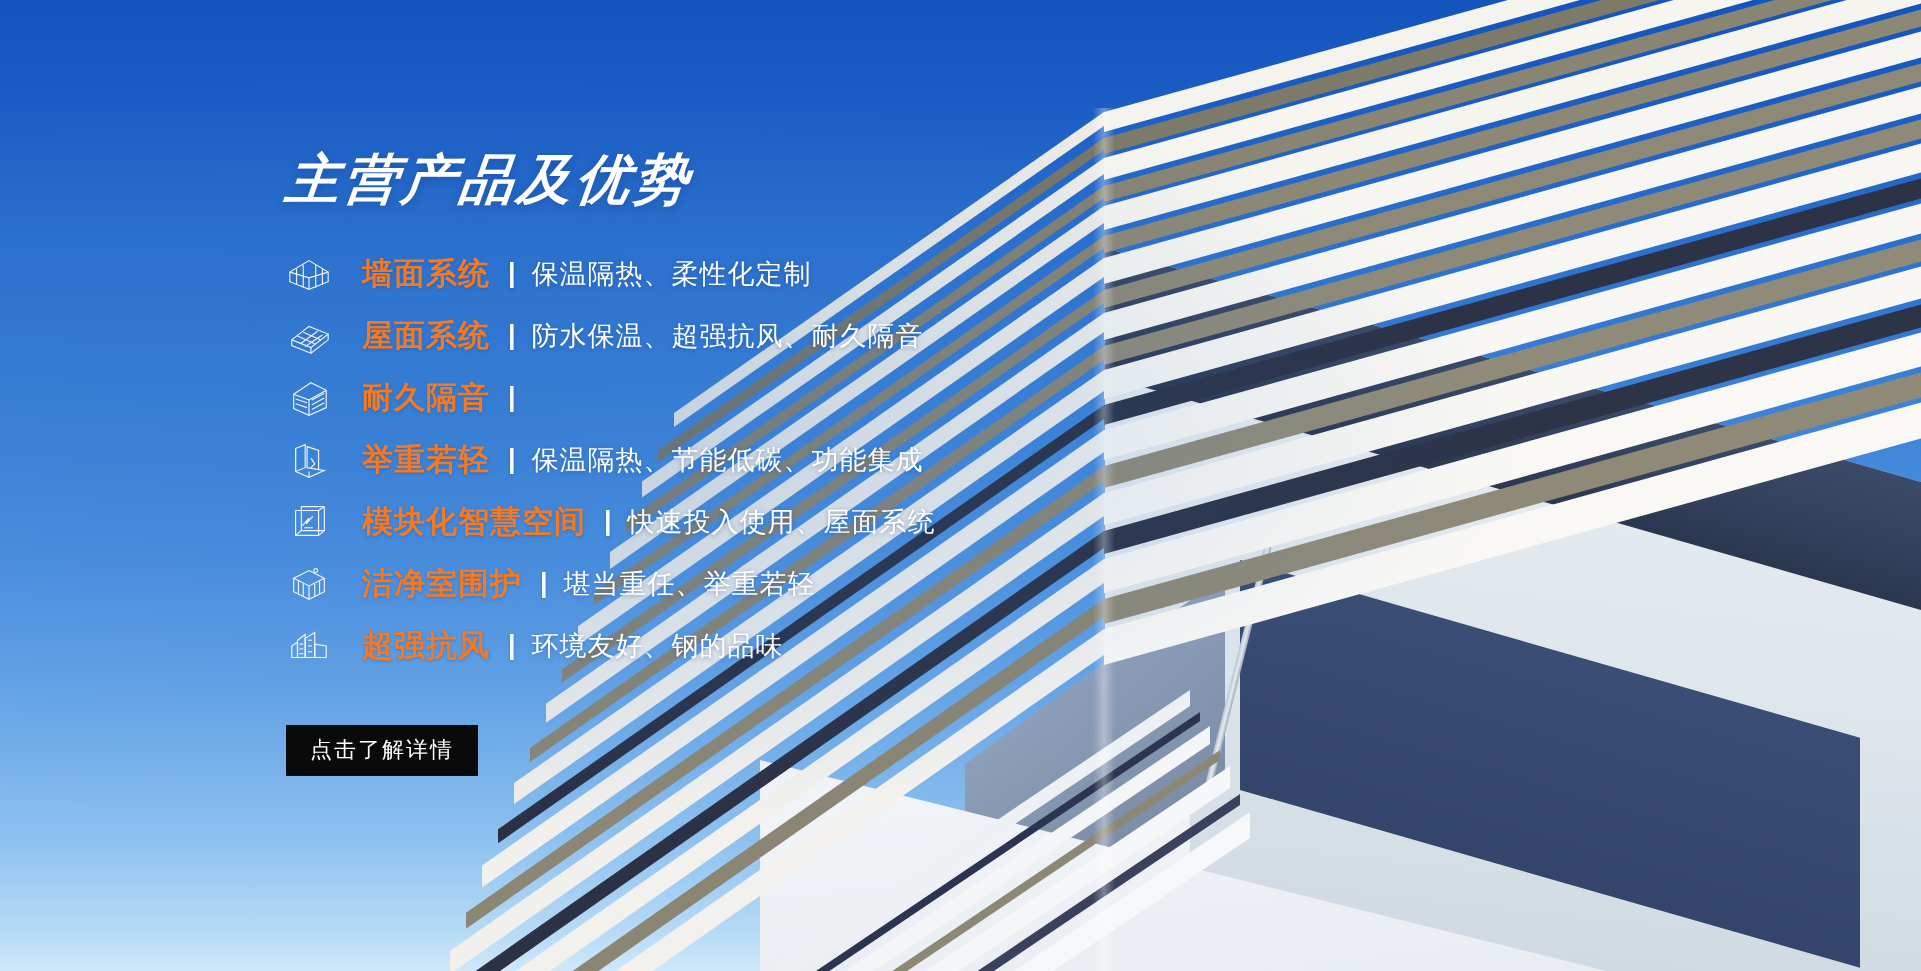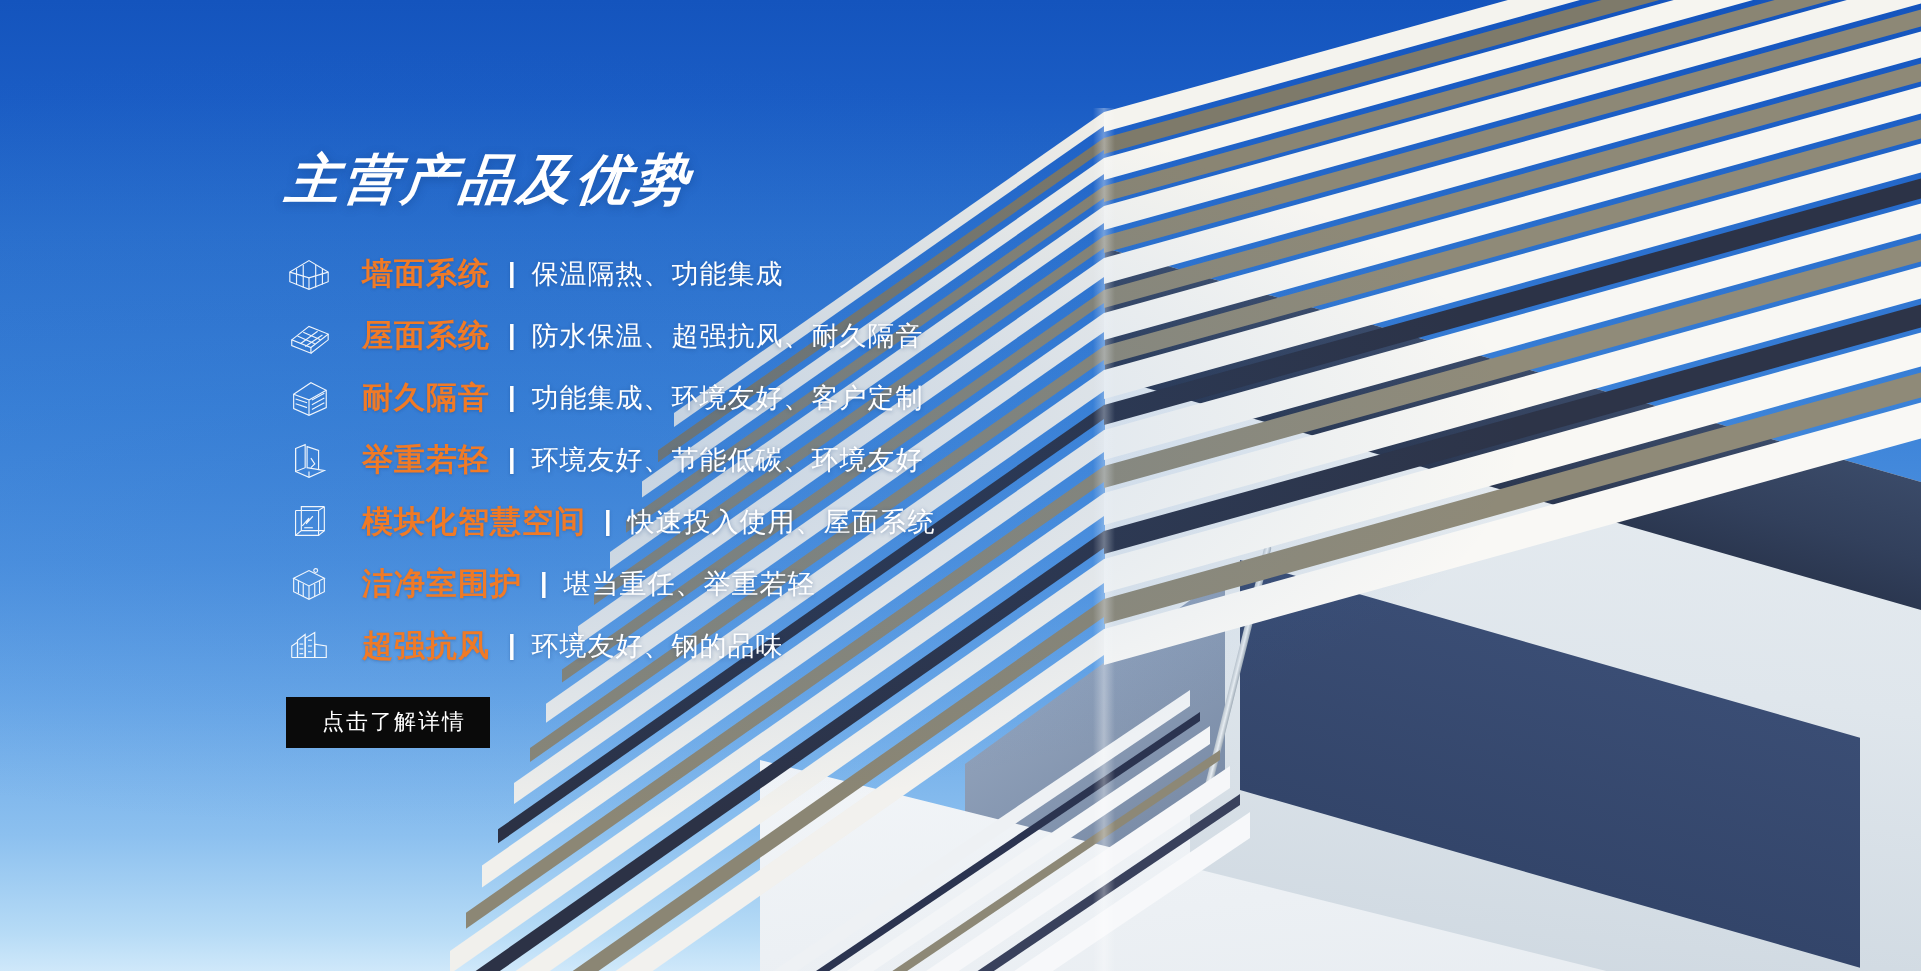--- a/index.html
+++ b/index.html
@@ -186,27 +186,27 @@
   .feat-desc{
     color:#ffffff;
     font-size:27px;
     letter-spacing:1px;
     white-space:nowrap;
     text-shadow:0 1px 4px rgba(20,60,120,.42);
   }
 
   #cta-button{
     display:inline-block;
-    margin-top:20px;
+    margin-top:48px;
     margin-left:0;
     background:#0a0a0a;
     color:#ffffff;
     font-size:22px;
     letter-spacing:2px;
-    padding:14px 24px 15px 36px;
+    padding:14px 24px 15px 24px;
     border:none;
     cursor:pointer;
     font-family:inherit;
     line-height:1;
   }
 </style>
 </head>
 <body>
 
 <div id="banner">
@@ -282,21 +282,21 @@
               <path d="M4 20 L24 26 L44 20"></path>
               <path d="M24 26 L24 38"></path>
               <path d="M11 16.5 L11 33"></path>
               <path d="M18 12.5 L18 36"></path>
               <path d="M31 12.5 L31 36"></path>
               <path d="M38 16.5 L38 33"></path>
             </svg>
           </span>
           <span class="feat-name">墙面系统</span>
           <span class="feat-sep">|</span>
-          <span class="feat-desc">保温隔热、功能集成</span>
+          <span class="feat-desc">保温隔热、柔性化定制</span>
         </li>
         <li class="feature-row">
           <span class="feat-icon">
             <svg viewBox="0 0 48 44" fill="none" stroke="#ffffff" stroke-width="1.2">
               <path d="M6 26 L24 12 L44 20 L26 34 Z"></path>
               <path d="M6 26 L6 32 L26 40 L26 34"></path>
               <path d="M26 40 L44 26 L44 20"></path>
               <path d="M12 22 L30 30"></path>
               <path d="M18 18 L36 26"></path>
               <path d="M15 30 L33 17"></path>
@@ -315,36 +315,35 @@
               <path d="M24 24 L42 14"></path>
               <path d="M10 23 L22 27"></path>
               <path d="M10 28 L22 32"></path>
               <path d="M27 24 L40 17"></path>
               <path d="M27 29 L40 22"></path>
               <path d="M27 34 L40 27"></path>
             </svg>
           </span>
           <span class="feat-name">耐久隔音</span>
           <span class="feat-sep">|</span>
-          <span class="feat-desc">功能集成、环境友好、客户定制</span>
         </li>
         <li class="feature-row">
           <span class="feat-icon">
             <svg viewBox="0 0 48 44" fill="none" stroke="#ffffff" stroke-width="1.2">
               <path d="M10 10 L20 6 L20 30 L10 34 Z"></path>
               <path d="M22 8 L34 12 L34 32 L22 30 Z"></path>
               <path d="M10 34 L24 40 L40 33 L34 32"></path>
               <path d="M10 34 L10 10"></path>
               <path d="M24 40 L24 34"></path>
               <path d="M26 20 L30 26 L26 30"></path>
             </svg>
           </span>
           <span class="feat-name">举重若轻</span>
           <span class="feat-sep">|</span>
-          <span class="feat-desc">环境友好、节能低碳、环境友好</span>
+          <span class="feat-desc">保温隔热、节能低碳、功能集成</span>
         </li>
         <li class="feature-row">
           <span class="feat-icon">
             <svg viewBox="0 0 48 44" fill="none" stroke="#ffffff" stroke-width="1.2">
               <path d="M10 10 L34 10 L40 6"></path>
               <path d="M10 10 L10 36 L34 36 L34 10"></path>
               <path d="M34 36 L40 31 L40 6"></path>
               <path d="M10 36 L16 31 L40 31"></path>
               <path d="M16 31 L16 6 L40 6"></path>
               <path d="M17 26 L24 18 L21 24 L28 16"></path>

